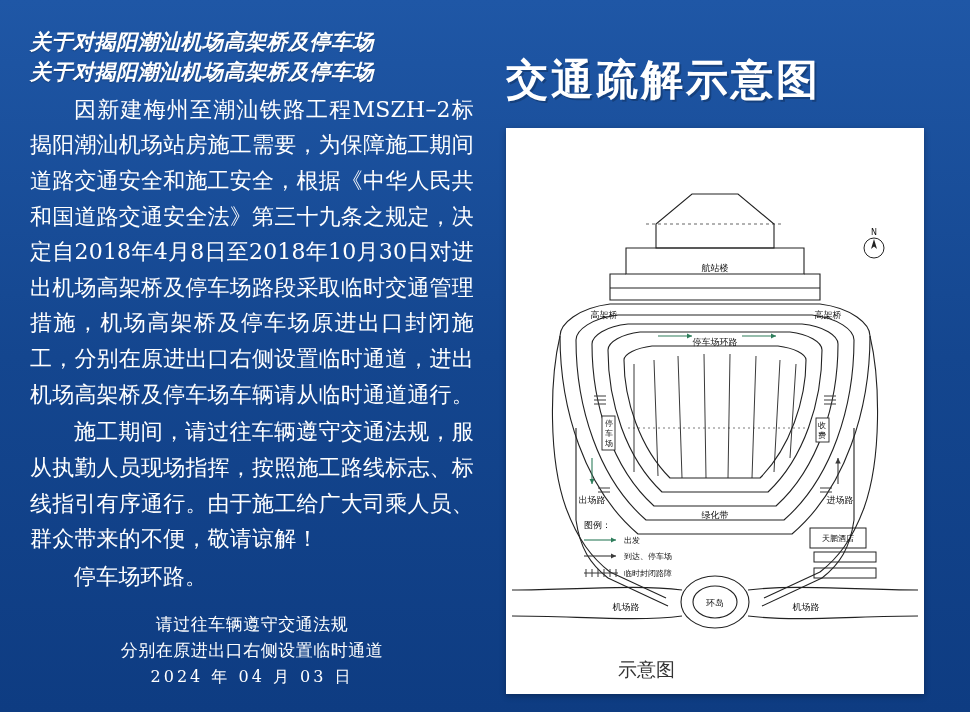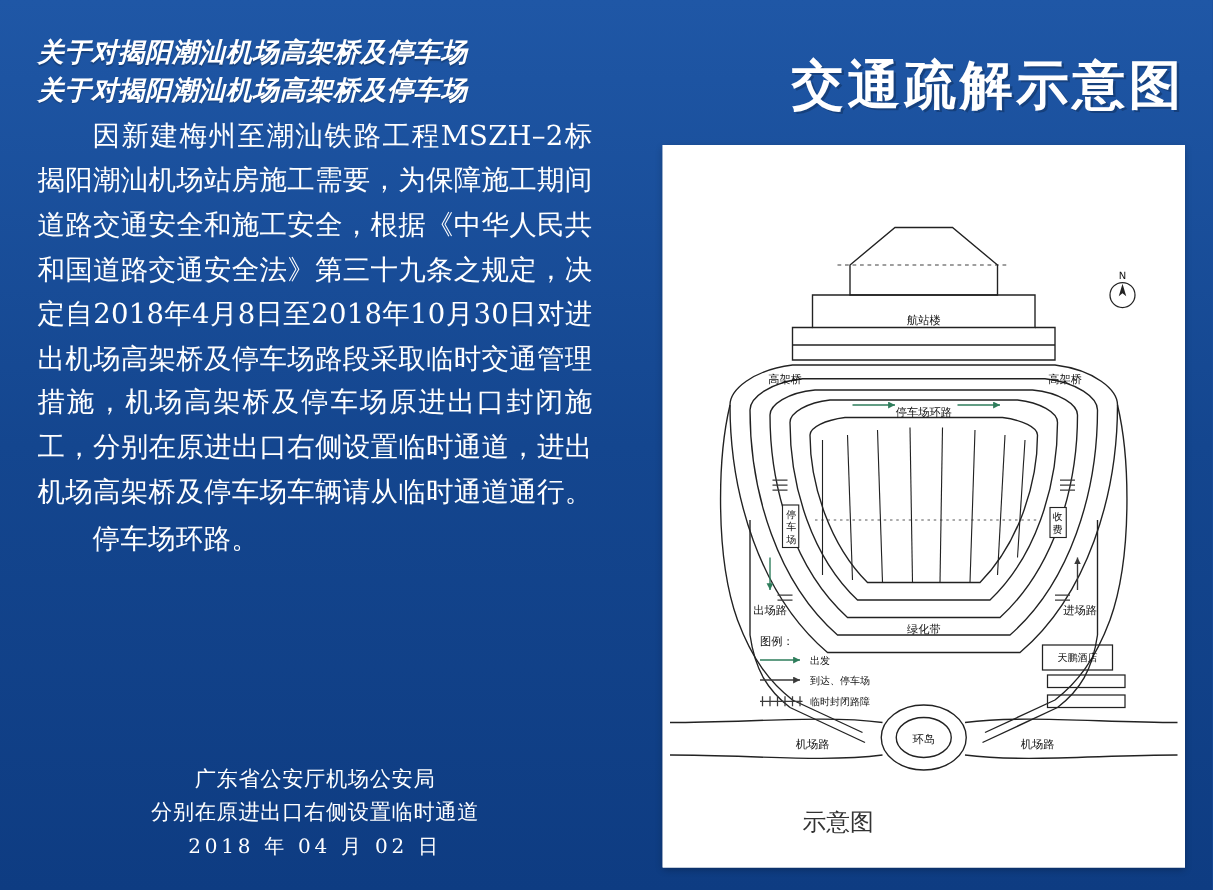--- a/index.html
+++ b/index.html
@@ -65,25 +65,25 @@
     letter-spacing: 0.5px;
   }
   .signature .sig-date {
     letter-spacing: 3px;
     font-size: 16px;
     margin-top: 2px;
   }
   
   .right-col {
     width: 470px;
-    padding: 18px 22px 18px 6px;
+    padding: 30px 22px 18px 6px;
     box-sizing: border-box;
     display: flex;
     flex-direction: column;
-    align-items: flex-end;
+    align-items: flex-start;
   }
   .map-heading {
     font-family: "DejaVu Sans", "Liberation Sans", sans-serif;
     font-weight: bold;
     color: #ffffff;
     font-size: 42px;
     letter-spacing: 3px;
     margin: 22px 0 20px 0;
     text-shadow: 2px 2px 0 rgba(0,0,0,0.22);
     white-space: nowrap;
@@ -125,26 +125,27 @@
 
 <div class="poster">
 
   <div class="left-col">
     <div class="notice-title">
       <div>关于对揭阳潮汕机场高架桥及停车场</div>
       <div>关于对揭阳潮汕机场高架桥及停车场</div>
     </div>
     <div class="notice-body">
       <p>因新建梅州至潮汕铁路工程MSZH–2标揭阳潮汕机场站房施工需要，为保障施工期间道路交通安全和施工安全，根据《中华人民共和国道路交通安全法》第三十九条之规定，决定自2018年4月8日至2018年10月30日对进出机场高架桥及停车场路段采取临时交通管理措施，机场高架桥及停车场原进出口封闭施工，分别在原进出口右侧设置临时通道，进出机场高架桥及停车场车辆请从临时通道通行。</p>
+      <p>施工期间，请过往车辆遵守交通法规，服从执勤人员现场指挥，按照施工路线标志、标线指引有序通行。由于施工给广大司乘人员、群众带来的不便，敬请谅解！</p>
       <p>停车场环路。</p>
     </div>
     <div class="signature">
-      <div>广东省公安厅机场公安局</div>
+      <div>请过往车辆遵守交通法规</div>
       <div>分别在原进出口右侧设置临时通道</div>
-      <div class="sig-date">2018 年 04 月 02 日</div>
+      <div class="sig-date">2024 年 04 月 03 日</div>
     </div>
   </div>
 
   <div class="right-col">
     <div class="map-heading">交通疏解示意图</div>
 
     <div class="map-frame">
       <svg width="418" height="590" viewBox="0 0 418 590" xmlns="http://www.w3.org/2000/svg">
         <defs>
           <marker id="arrGreen" markerWidth="7" markerHeight="7" refX="5" refY="2.5" orient="auto">

